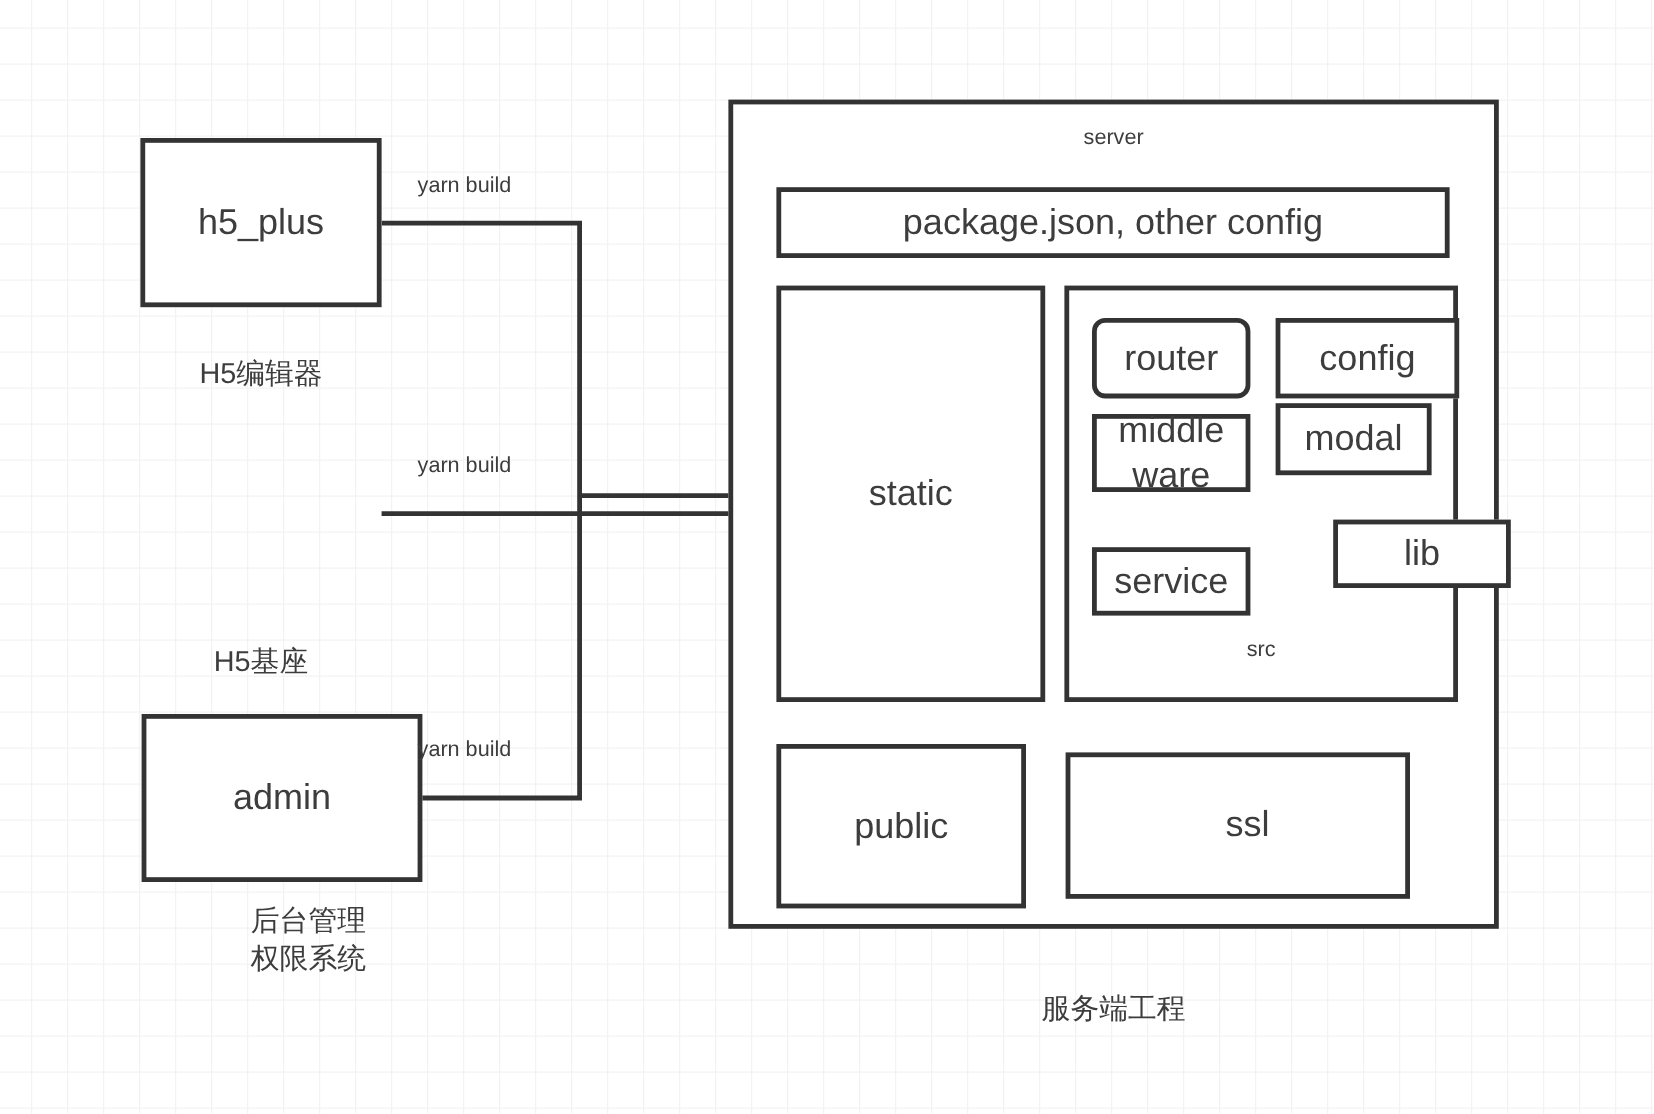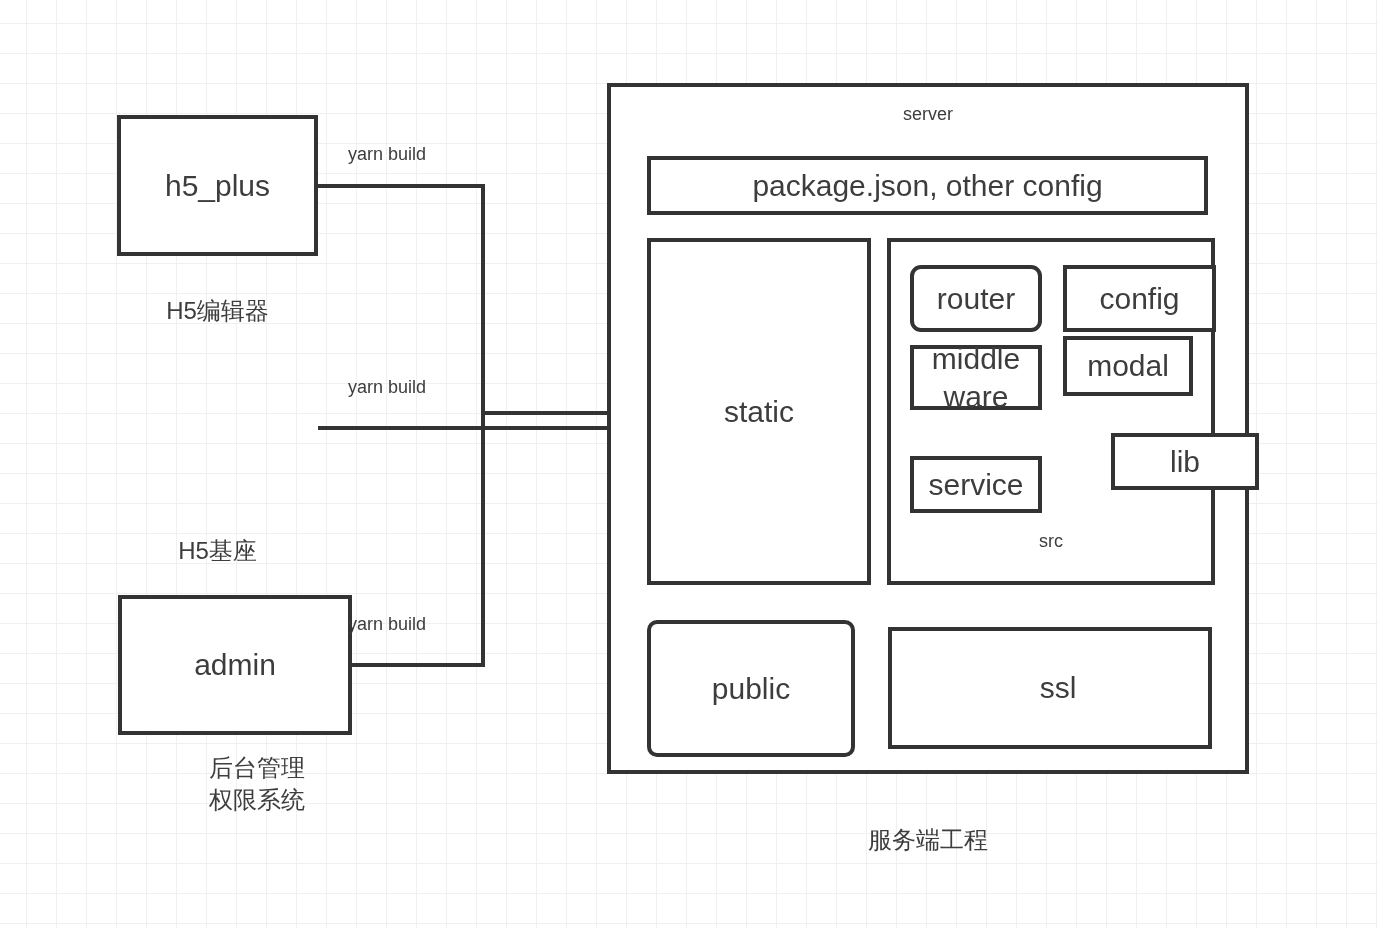--- a/index.html
+++ b/index.html
@@ -37,22 +37,22 @@
   .b-server{left:607px;top:83px;width:642px;height:691px;background:#ffffff;}
   .b-package{left:647px;top:156px;width:561px;height:59px;}
   .b-static{left:647px;top:238px;width:224px;height:347px;}
   .b-src{left:887px;top:238px;width:328px;height:347px;}
   .b-router{left:910px;top:265px;width:132px;height:67px;border-radius:11px;}
   .b-config{left:1063px;top:265px;width:153px;height:67px;}
   .b-middleware{left:910px;top:345px;width:132px;height:65px;}
   .b-modal{left:1063px;top:336px;width:130px;height:60px;}
   .b-service{left:910px;top:456px;width:132px;height:57px;}
   .b-lib{left:1063px;top:433px;width:148px;height:57px;margin-left:48px;}
-  .b-public{left:647px;top:620px;width:208px;height:137px;border-radius:10px;}
-  .b-ssl{left:888px;top:627px;width:324px;height:122px;padding-left:16px;}
+  .b-public{left:647px;top:620px;width:208px;height:137px;}
+  .b-ssl{left:888px;top:627px;width:287px;height:122px;padding-left:16px;}
   
   .t-server{left:607px;top:104px;width:642px;text-align:center;}
   .t-src{left:887px;top:531px;width:328px;text-align:center;}
   .t-yarn1{left:348px;top:144px;}
   .t-yarn2{left:348px;top:377px;}
   .t-yarn3{left:348px;top:614px;}
   .t-cap-h5plus{left:117px;top:295px;width:201px;}
   .t-cap-h5{left:117px;top:535px;width:201px;}
   .t-cap-admin{left:118px;top:752px;width:202px;line-height:32px;padding-left:38px;}
   .t-cap-server{left:607px;top:824px;width:642px;}

